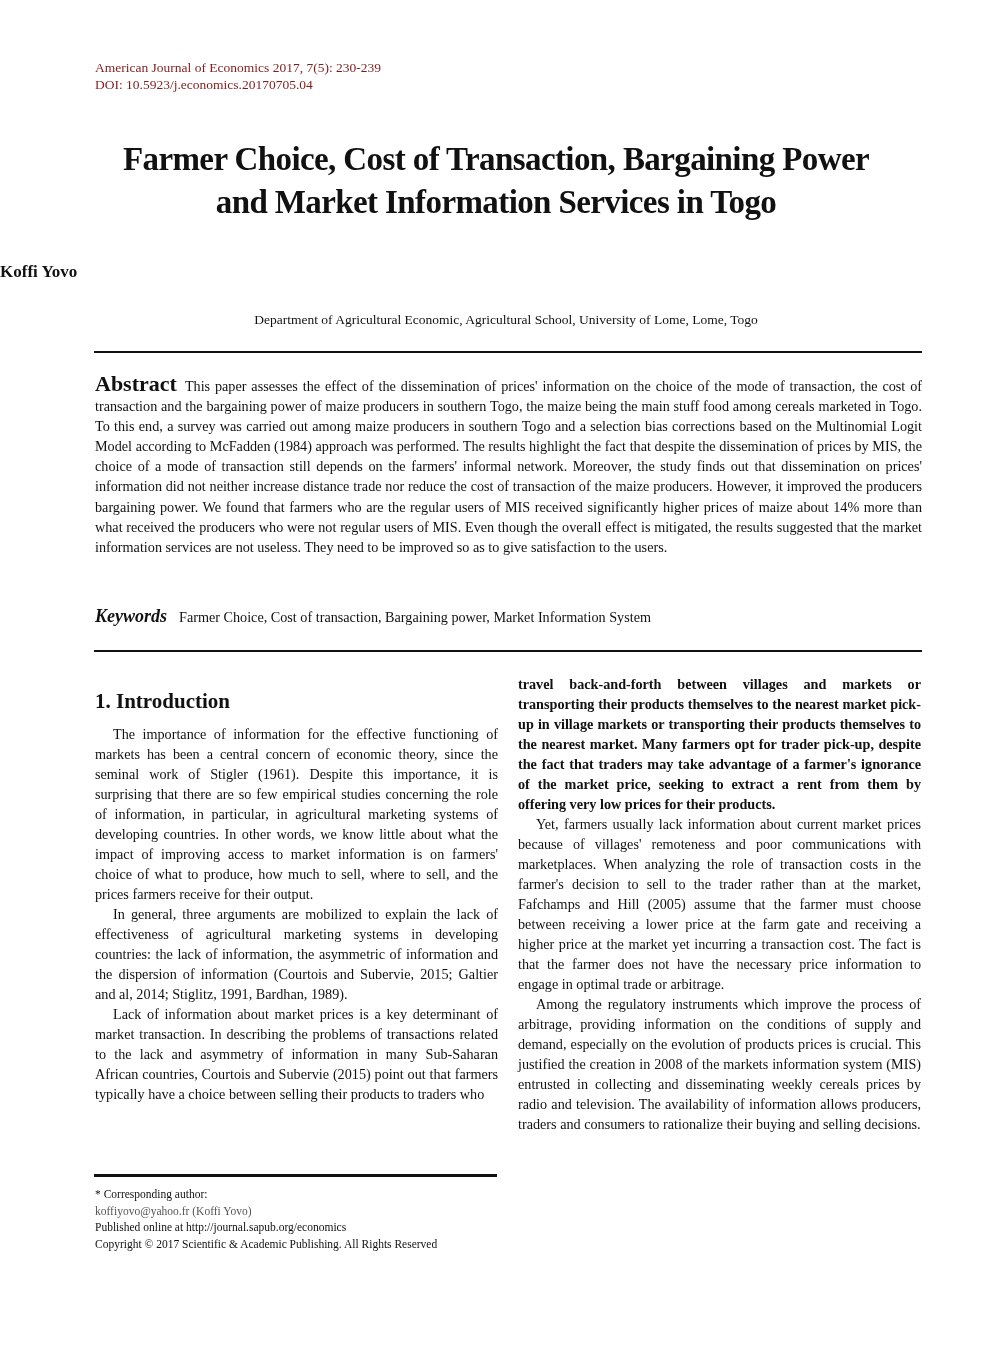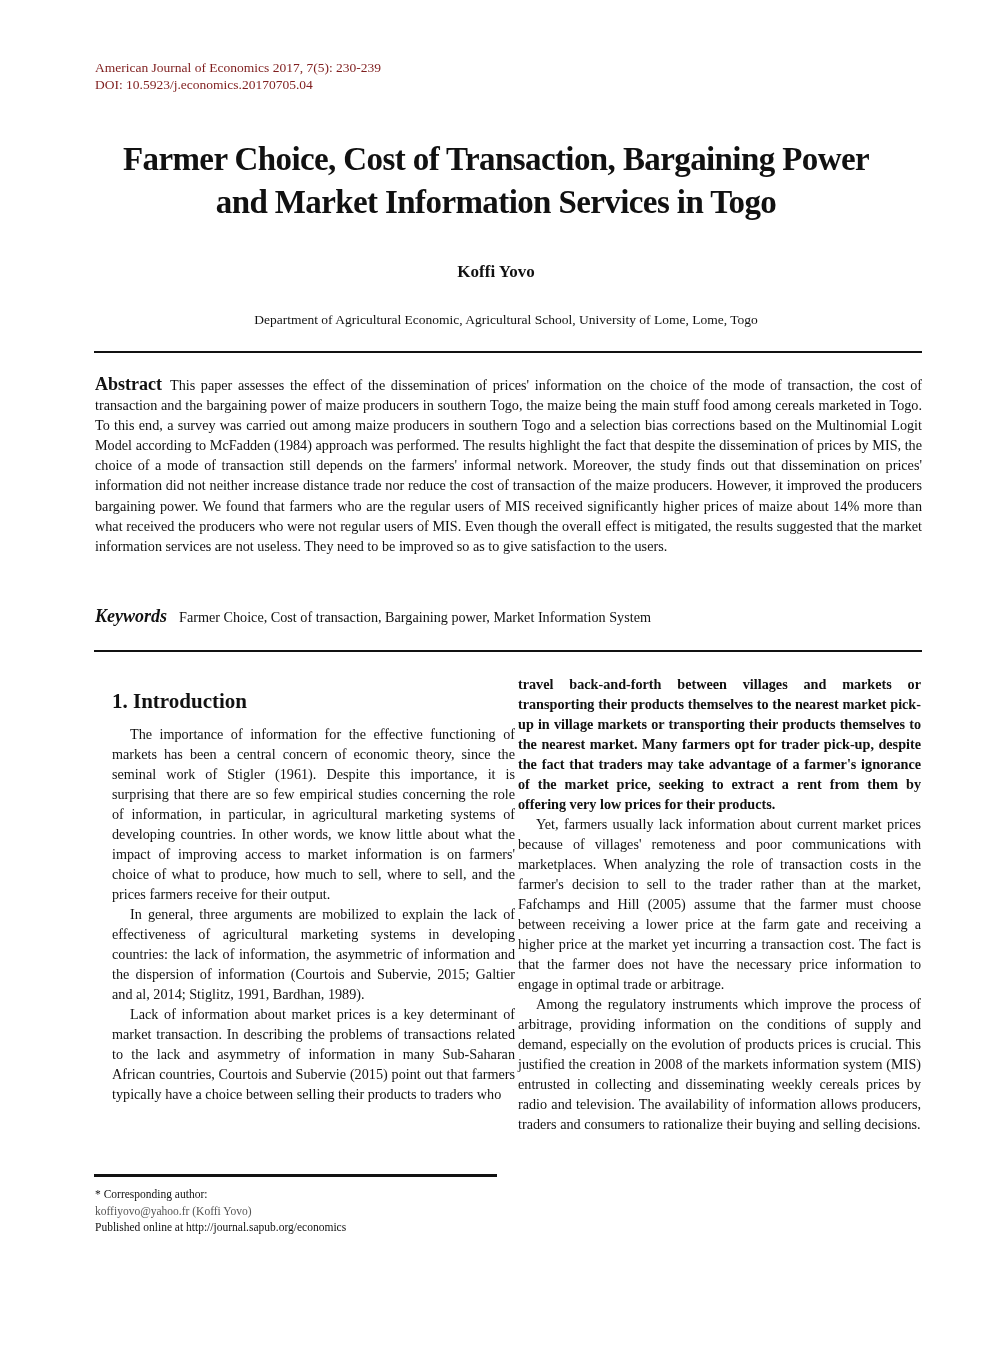--- a/index.html
+++ b/index.html
@@ -1,32 +1,32 @@
 <!DOCTYPE html>
 <html><head>
 <meta charset="utf-8">
 <style>
   html, body { margin: 0; padding: 0; background: #ffffff; }
   body { width: 992px; height: 1347px; position: relative; overflow: hidden;
          font-family: "Liberation Serif", "DejaVu Serif", serif; color: #111; }
   .header { position: absolute; left: 95px; top: 59px; font-size: 13.5px; line-height: 17px; color: #7f1d1d; }
   .title { position: absolute; left: 60px; width: 872px; top: 138px; text-align: center;
            font-weight: bold; font-size: 33px; line-height: 43px; letter-spacing: -0.6px; color: #111; }
-  .author { position: absolute; left: 0; width: 992px; top: 262px; text-align: center;
+  .author { position: absolute; left: 0; width: 992px; top: 262px; text-align: left;
             font-weight: bold; font-size: 17px; color: #111; }
   .affil { position: absolute; left: 0; width: 1012px; top: 312px; text-align: center;
            font-size: 13.5px; color: #111; }
   .rule { position: absolute; left: 94px; width: 828px; height: 2px; background: #111; }
   .abstract { position: absolute; left: 95px; width: 827px; top: 374px;
               font-size: 14.2px; line-height: 20.1px; text-align: justify; color: #111; }
-  .abstract .lead { font-weight: bold; font-size: 18px; margin-right: 8px; }
+  .abstract .lead { font-weight: bold; font-size: 22px; margin-right: 8px; }
   .keywords { position: absolute; left: 95px; width: 827px; top: 606px; font-size: 14.2px; color: #111; }
   .keywords .lead { font-weight: bold; font-size: 18px; margin-right: 12px; font-style: italic; }
   .col { position: absolute; width: 403px; font-size: 14.2px; line-height: 20px; text-align: justify; color: #111; }
-  .col-left { left: 95px; top: 688px; margin-left: 17px; }
+  .col-left { left: 95px; top: 688px; }
   .col-right { left: 518px; top: 674px; }
   .section-title { font-weight: bold; font-size: 21px; line-height: 26px; margin: 0 0 10px 0; }
   .col p { margin: 0; text-indent: 18px; }
   .col p.noindent { text-indent: 0; font-weight: bold; }
   .footrule { position: absolute; left: 94px; width: 403px; top: 1174px; height: 3px; background: #111; }
   .footnotes { position: absolute; left: 95px; top: 1186px; font-size: 11.5px; line-height: 16.6px; color: #111; }
   .footnotes .email { color: #555; }
 </style>
 </head>
 <body>
@@ -71,13 +71,14 @@
 
 <div class="footrule"></div>
 
 <div class="footnotes">
   <div>* Corresponding author:</div>
   <div>
     <span class="email">koffiyovo@yahoo.fr</span>
     <span class="email">(Koffi Yovo)</span>
   </div>
   <div>Published online at http://journal.sapub.org/economics</div>
+  <div>Copyright © 2017 Scientific &amp; Academic Publishing. All Rights Reserved</div>
 </div>
 
 </body></html>

